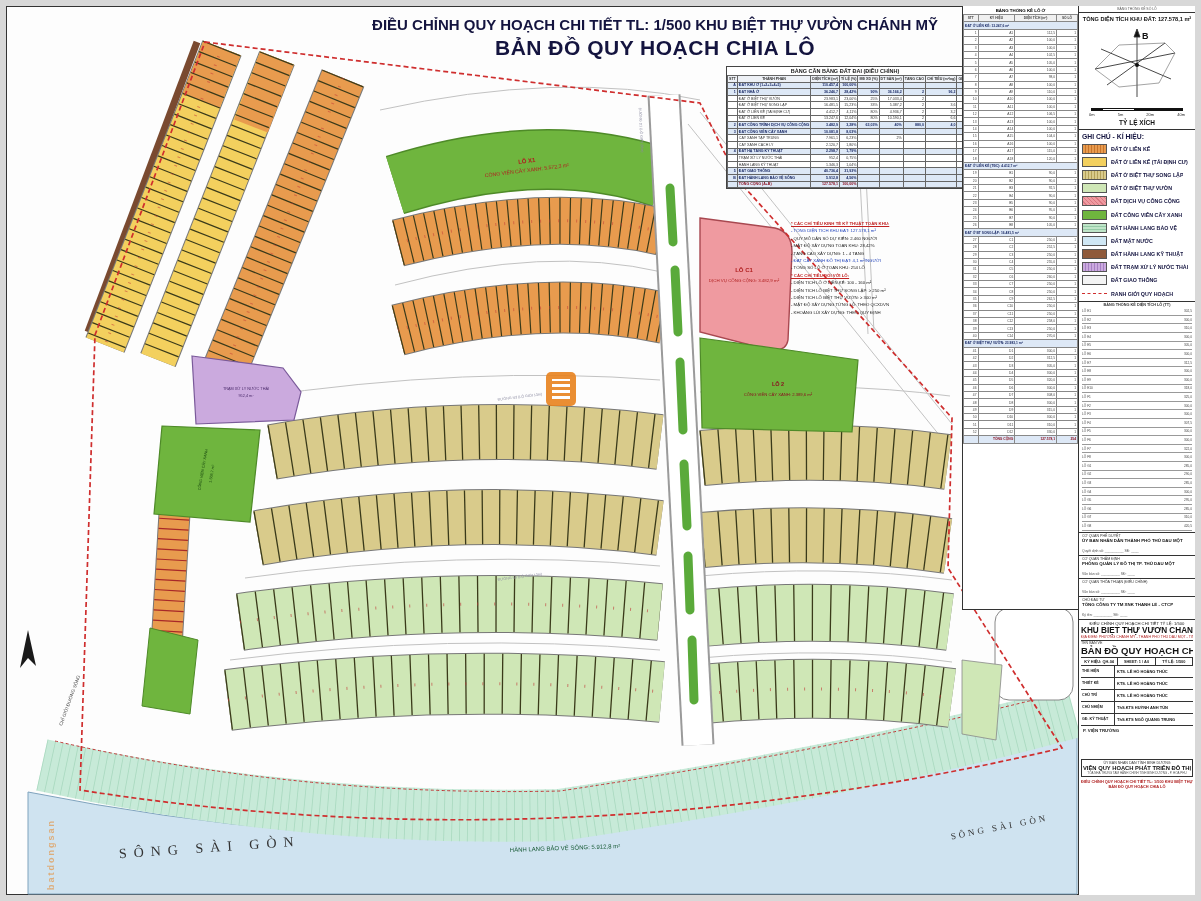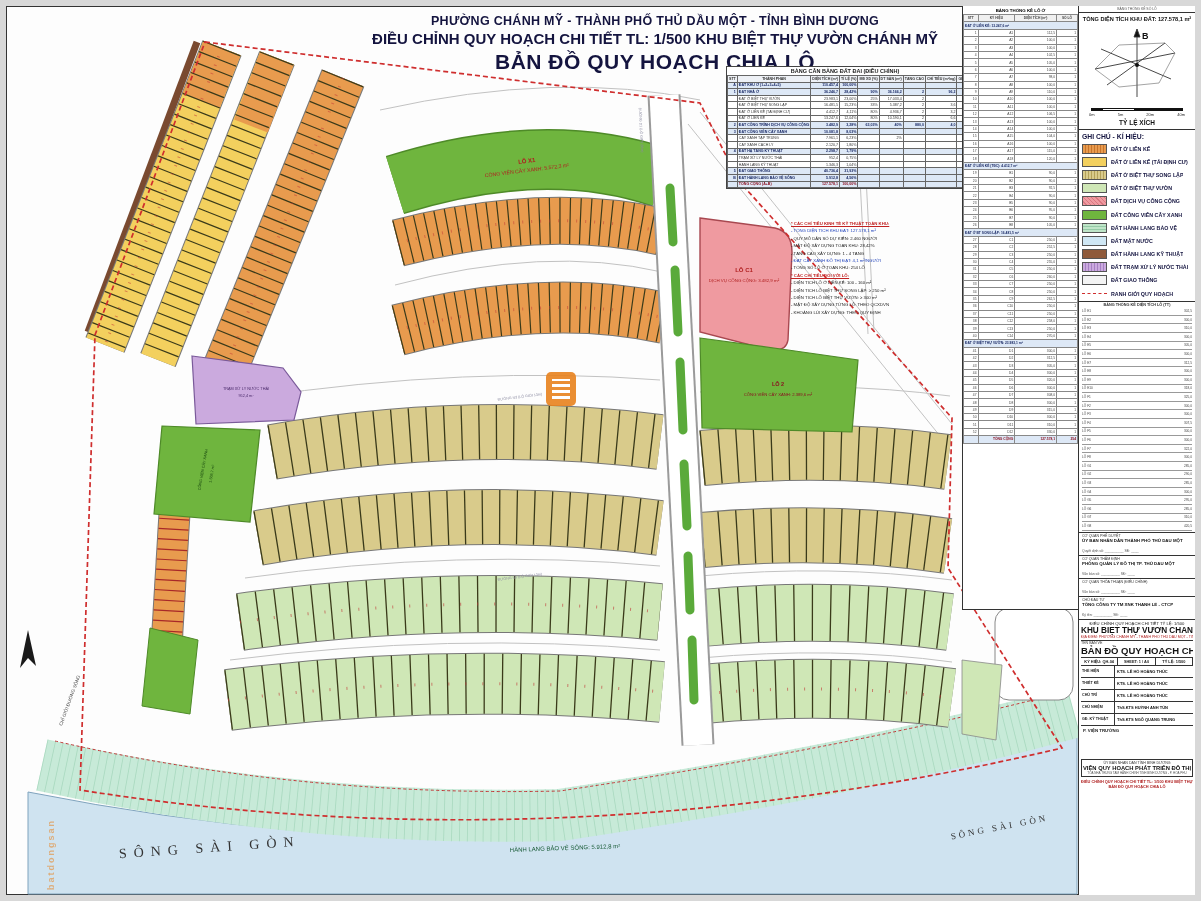--- a/index.html
+++ b/index.html
@@ -233,21 +233,20 @@
       <text x="520" y="398" font-size="3.6" fill="#8a8aa0" text-anchor="middle" transform="rotate(-7 520 398)">ĐƯỜNG N3 (LỘ GIỚI 13m)</text>
       <text x="520" y="578" font-size="3.6" fill="#8a8aa0" text-anchor="middle" transform="rotate(-7 520 578)">ĐƯỜNG N5 (LỘ GIỚI 13m)</text>
       <text x="640" y="130" font-size="3.6" fill="#8a8aa0" text-anchor="middle" transform="rotate(87 640 130)">ĐƯỜNG D1 (LỘ GIỚI 20m)</text>
     </g>
   </svg>
 
   <div id="wm" class="abs"></div>
   <div id="wmv" class="abs">batdongsan</div>
 
   <div id="hdr" class="abs">
-    <div class="t1">PHƯỜNG CHÁNH MỸ - THÀNH PHỐ THỦ DẦU MỘT - TỈNH BÌNH DƯƠNG</div>
     <div class="t2">ĐIỀU CHỈNH QUY HOẠCH CHI TIẾT TL: 1/500 KHU BIỆT THỰ VƯỜN CHÁNH MỸ</div>
     <div class="t3">BẢN ĐỒ QUY HOẠCH CHIA LÔ</div>
   </div>
 
   <div id="balance" class="abs">
     <div class="cap">BẢNG CÂN BẰNG ĐẤT ĐAI (ĐIỀU CHỈNH)</div>
     <table>
       <thead>
           <tr id="balance-head">
             <th>STT</th>

